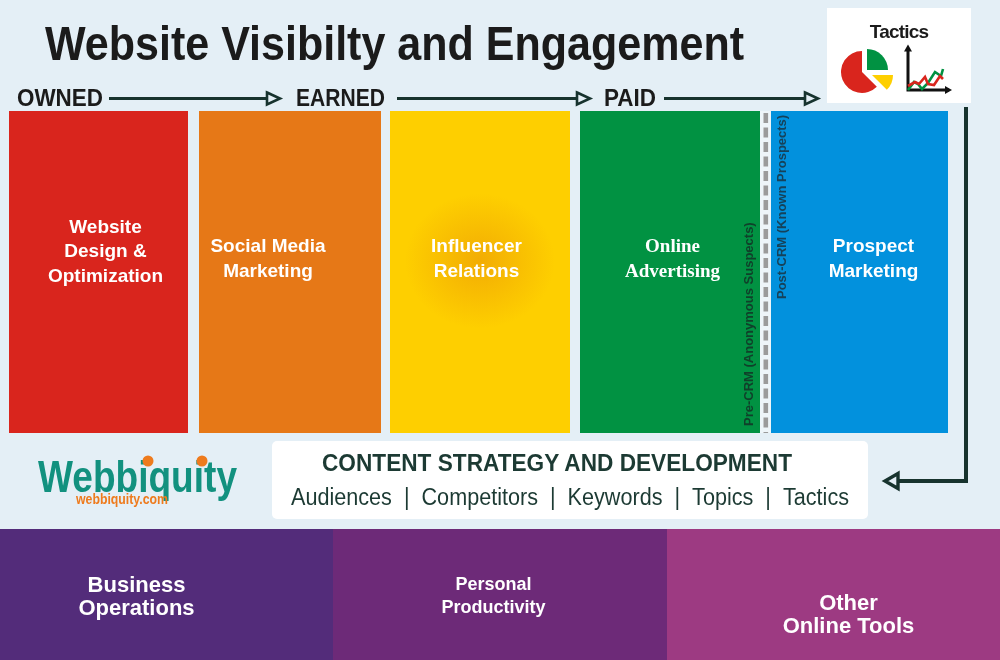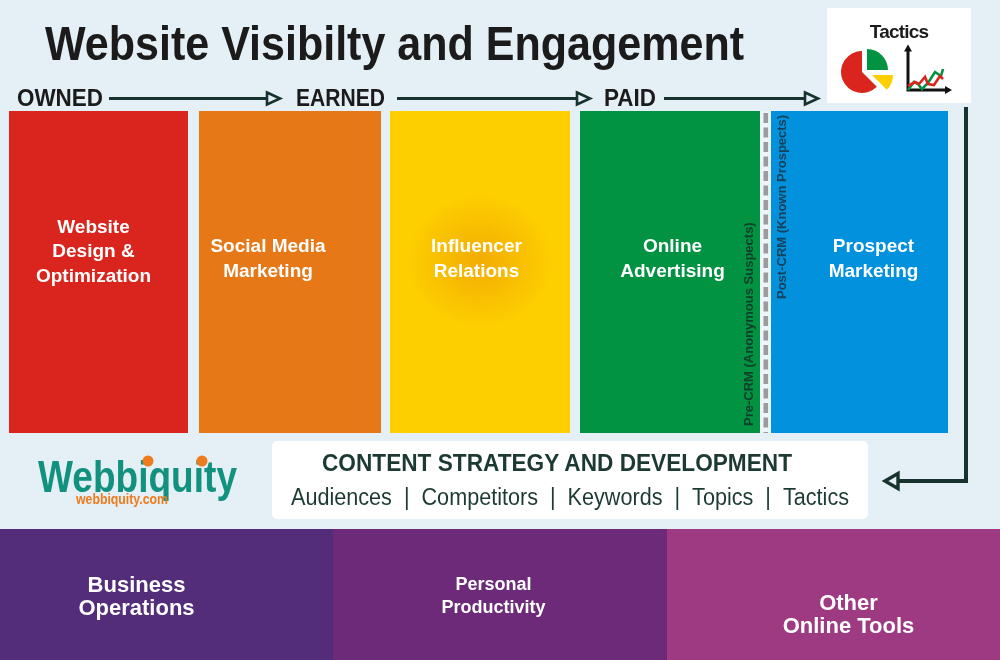--- a/index.html
+++ b/index.html
@@ -60,24 +60,24 @@
 
 <div class="col" style="left:9px;width:179px;background:#d9251d;"></div>
 <div class="col" style="left:199px;width:182px;background:#e67817;"></div>
 <div class="col" style="left:390px;width:180px;background:#fecf00;"></div>
 <div class="col" style="left:580px;width:180px;background:#019242;"></div>
 <div class="col" style="left:771px;width:177px;background:#0291dd;"></div>
 
 <div class="abs" style="left:390px;top:111px;width:180px;height:322px;
      background:radial-gradient(ellipse 100px 90px at 90px 150px, rgba(228,130,9,0.45), rgba(228,130,9,0) 75%);"></div>
 
-<div class="collabel" style="left:4px;width:179px;top:214.5px;text-align:center;">Website<br>Design &amp;<br>Optimization</div>
+<div class="collabel" style="left:16px;width:179px;top:214.5px;text-align:center;">Website<br>Design &amp;<br>Optimization</div>
 <div class="collabel" style="left:177px;width:182px;top:234px;">Social Media<br>Marketing</div>
 <div class="collabel" style="left:386.5px;width:180px;top:234px;">Influencer<br>Relations</div>
-<div class="collabel" style="left:582.5px;width:180px;top:234px;">Online<br>Advertising</div>
+<div class="collabel" style="left:582.5px;width:180px;top:234px;font-family:Liberation Serif, serif;">Online<br>Advertising</div>
 <div class="collabel" style="left:771px;width:190px;top:234px;padding-left:15px;box-sizing:border-box;">Prospect<br>Marketing</div>
 
 <div class="abs" id="pre" style="left:741px;top:425.5px;transform:rotate(-90deg);
      transform-origin:0 0;font-size:13px;font-weight:bold;color:#10402a;white-space:nowrap;">Pre-CRM (Anonymous Suspects)</div>
 <div class="abs" id="post" style="left:774px;top:299px;transform:rotate(-90deg);
      transform-origin:0 0;font-size:13px;font-weight:bold;color:#16425a;white-space:nowrap;">Post-CRM (Known Prospects)</div>
 
 <svg class="abs" style="left:0;top:440px;" width="270" height="80" viewBox="0 0 270 80">
   <text x="38" y="52" font-family="Liberation Sans" font-size="45" font-weight="bold" fill="#12917f" textLength="199" lengthAdjust="spacingAndGlyphs">Webbiquity</text>
   <circle cx="148" cy="21" r="5.5" fill="#ee7b1d"></circle>

